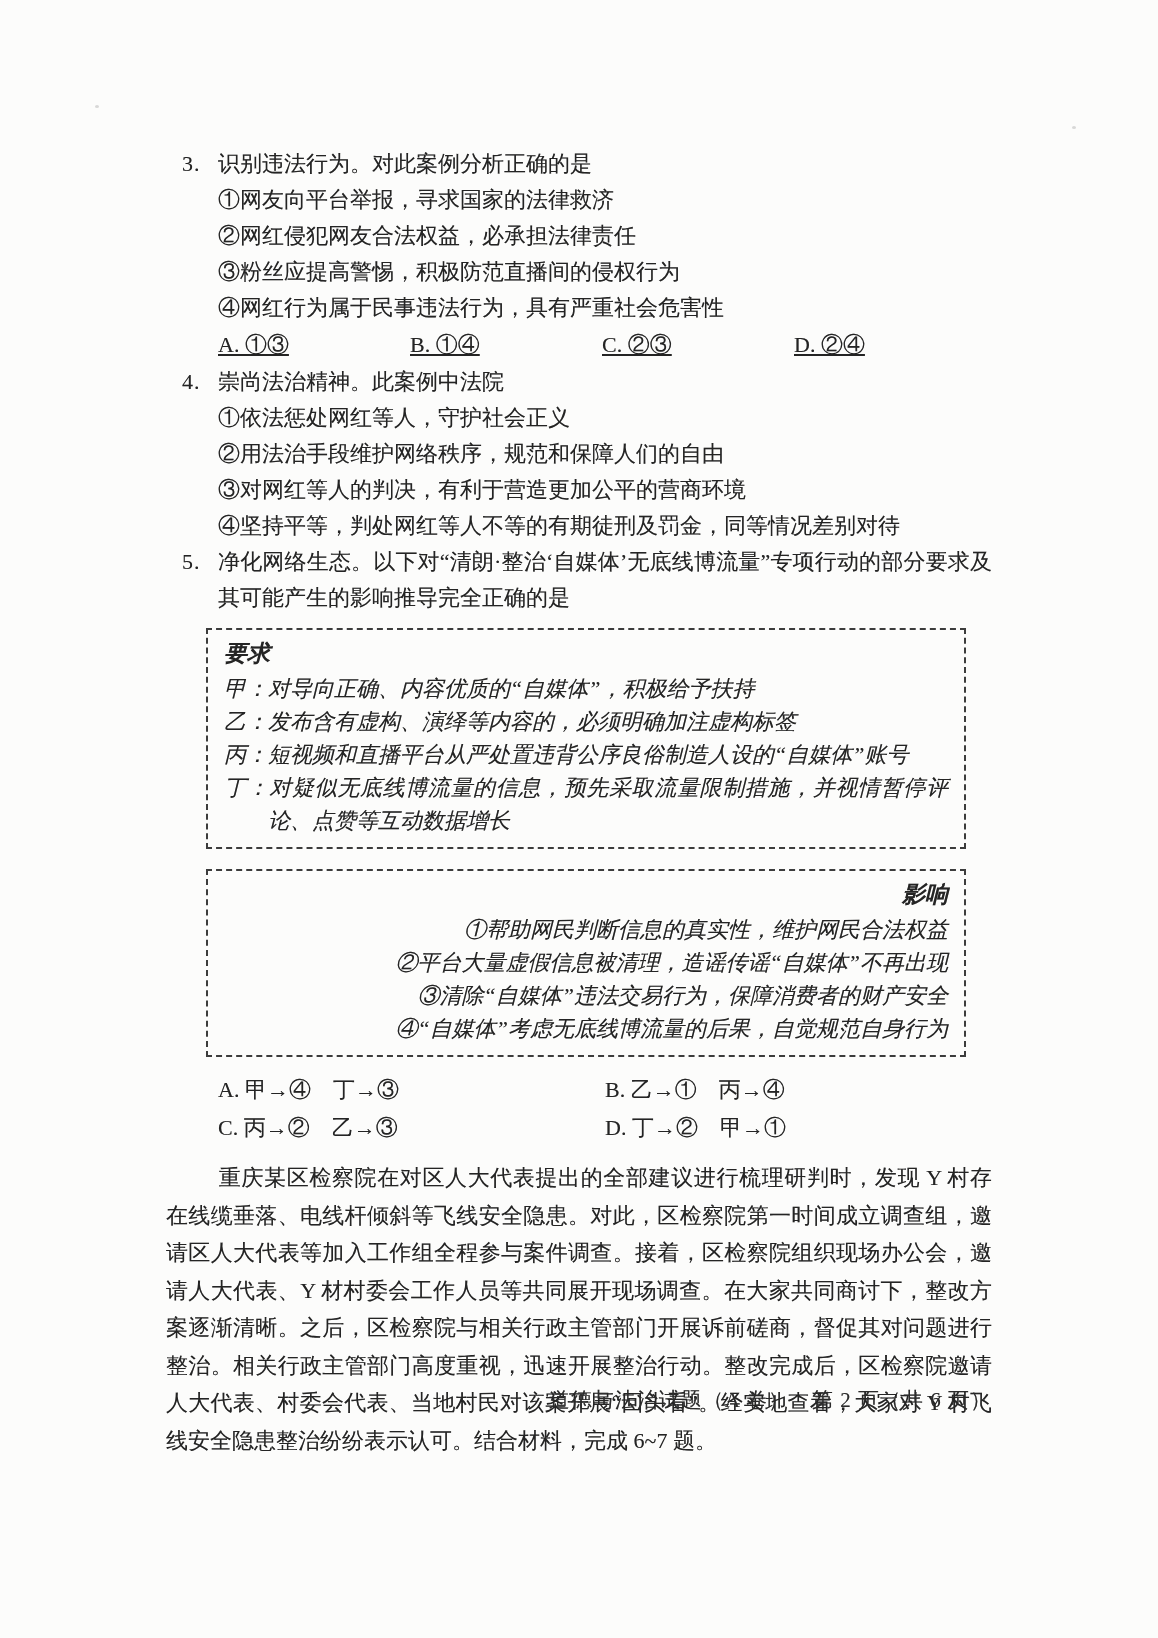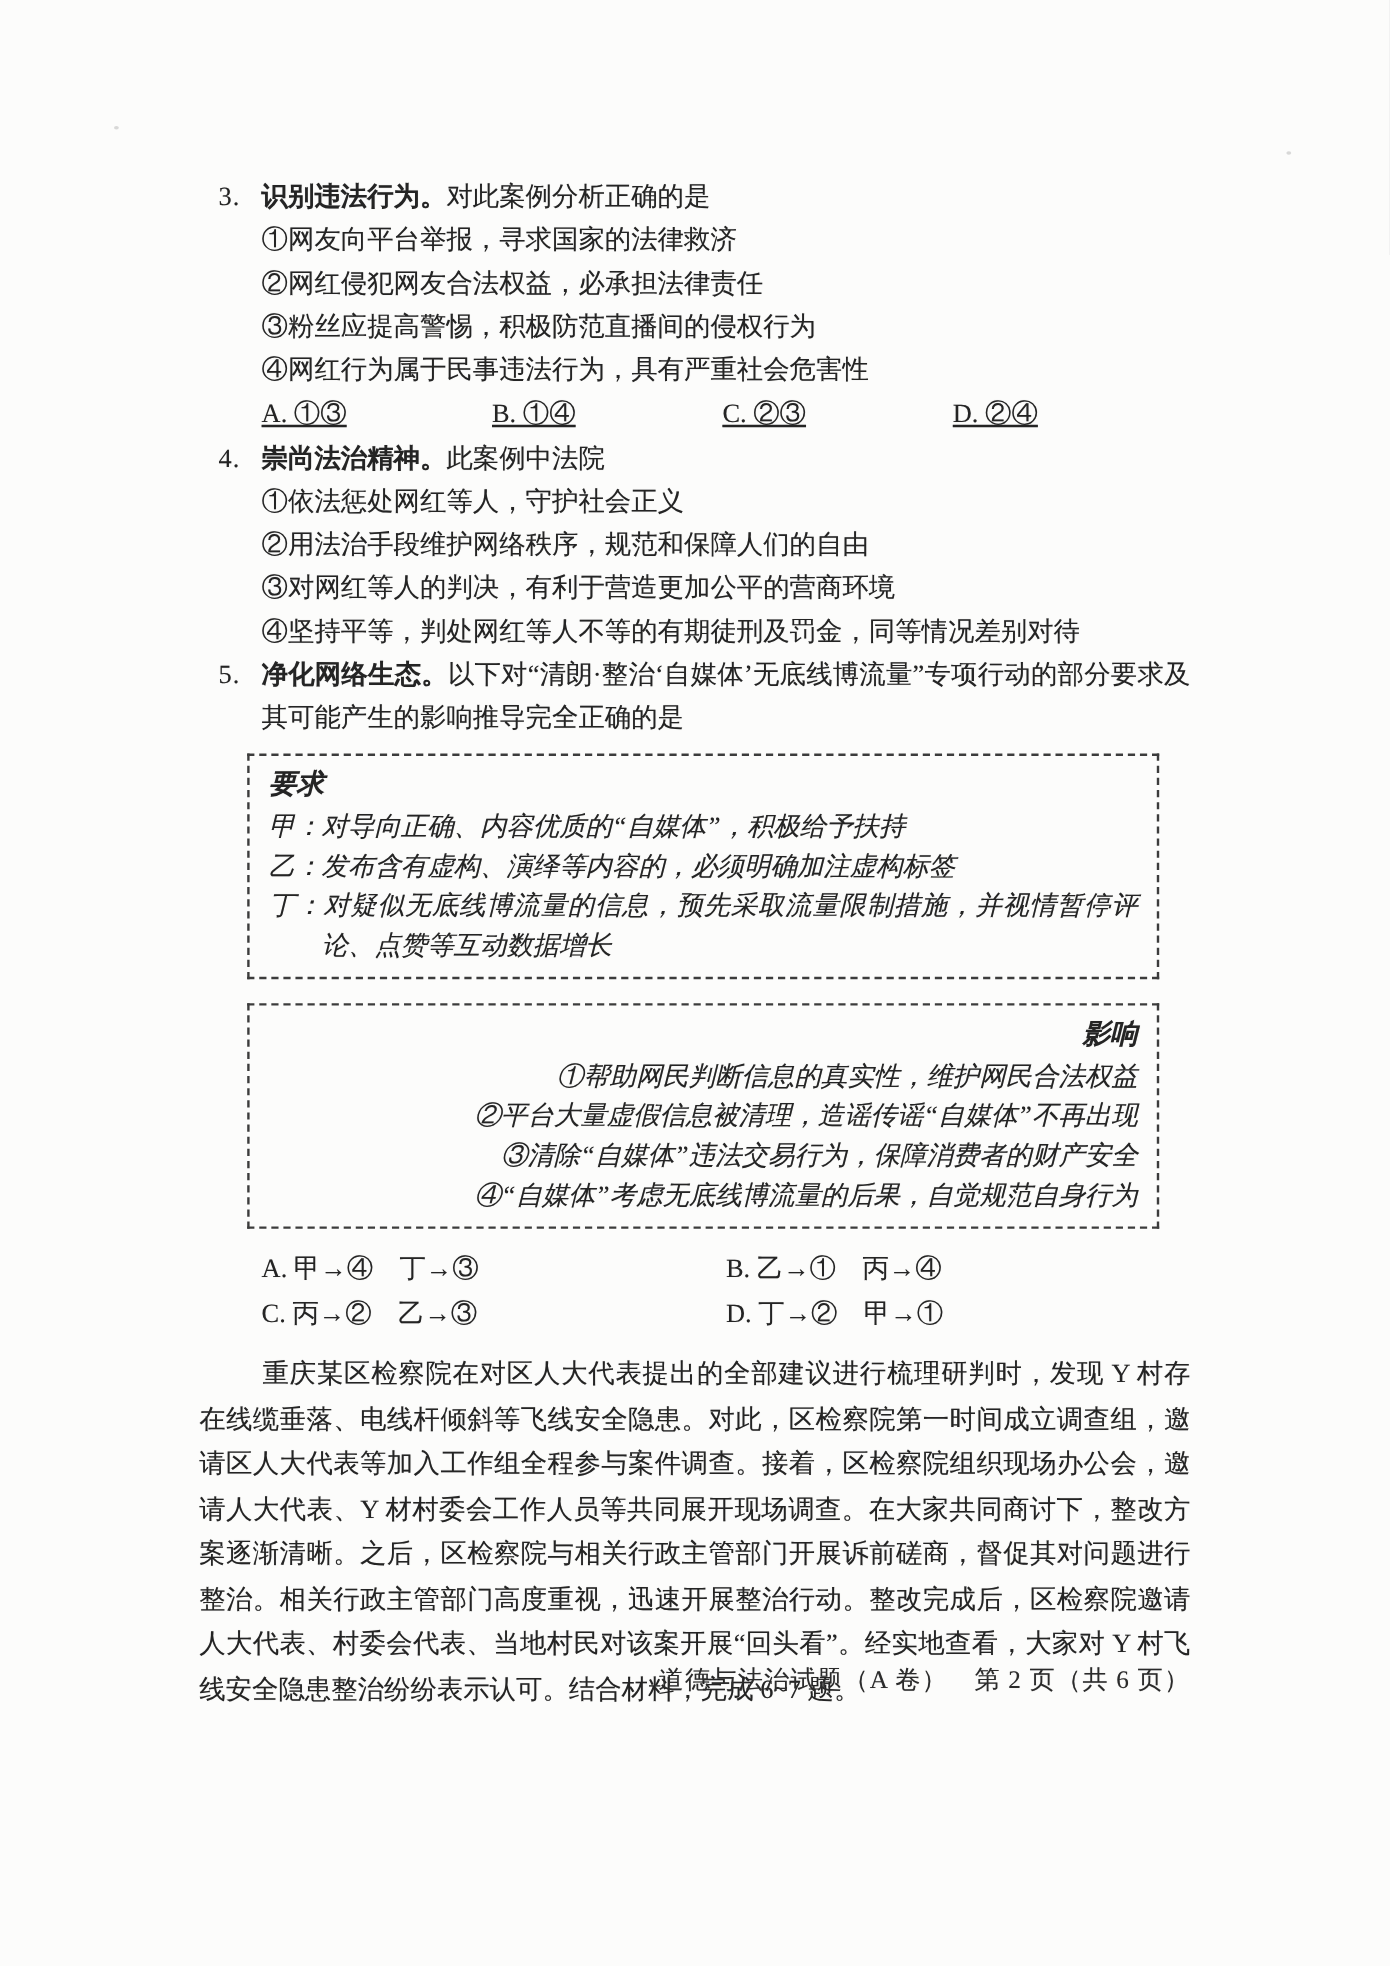--- a/index.html
+++ b/index.html
@@ -30,21 +30,21 @@
     padding-left: 52px;
     font-size: 22px;
     line-height: 36px;
   }
   .q-num {
     position: absolute;
     left: 16px;
     top: 0;
     letter-spacing: 1px;
   }
-  .q-lead { font-weight: 700; }
+  .q-lead { font-weight: 400; }
   .stem { text-align: justify; }
   .statements div { line-height: 36px; }
   
   .opts4 {
     display: flex;
     line-height: 38px;
   }
   .opts4 > span { width: 192px; text-decoration: underline; }
   .opts2 {
     display: flex;
@@ -141,20 +141,21 @@
 
     <div class="question">
       <span class="q-num">5.</span>
       <div class="stem"><span class="q-lead">净化网络生态。</span><span>以下对“清朗·整治‘自媒体’无底线博流量”专项行动的部分要求及其可能产生的影响推导完全正确的是</span></div>
     </div>
 
     <div class="dash-box">
       <div class="box-title">要求</div>
       <div class="hang">甲：对导向正确、内容优质的“自媒体”，积极给予扶持</div>
       <div class="hang">乙：发布含有虚构、演绎等内容的，必须明确加注虚构标签</div>
+      <div class="hang">丙：短视频和直播平台从严处置违背公序良俗制造人设的“自媒体”账号</div>
       <div class="hang">丁：对疑似无底线博流量的信息，预先采取流量限制措施，并视情暂停评论、点赞等互动数据增长</div>
     </div>
 
     <div class="dash-box impact-box">
       <div class="box-title">影响</div>
       <div>①帮助网民判断信息的真实性，维护网民合法权益</div>
       <div>②平台大量虚假信息被清理，造谣传谣“自媒体”不再出现</div>
       <div>③清除“自媒体”违法交易行为，保障消费者的财产安全</div>
       <div>④“自媒体”考虑无底线博流量的后果，自觉规范自身行为</div>
     </div>

